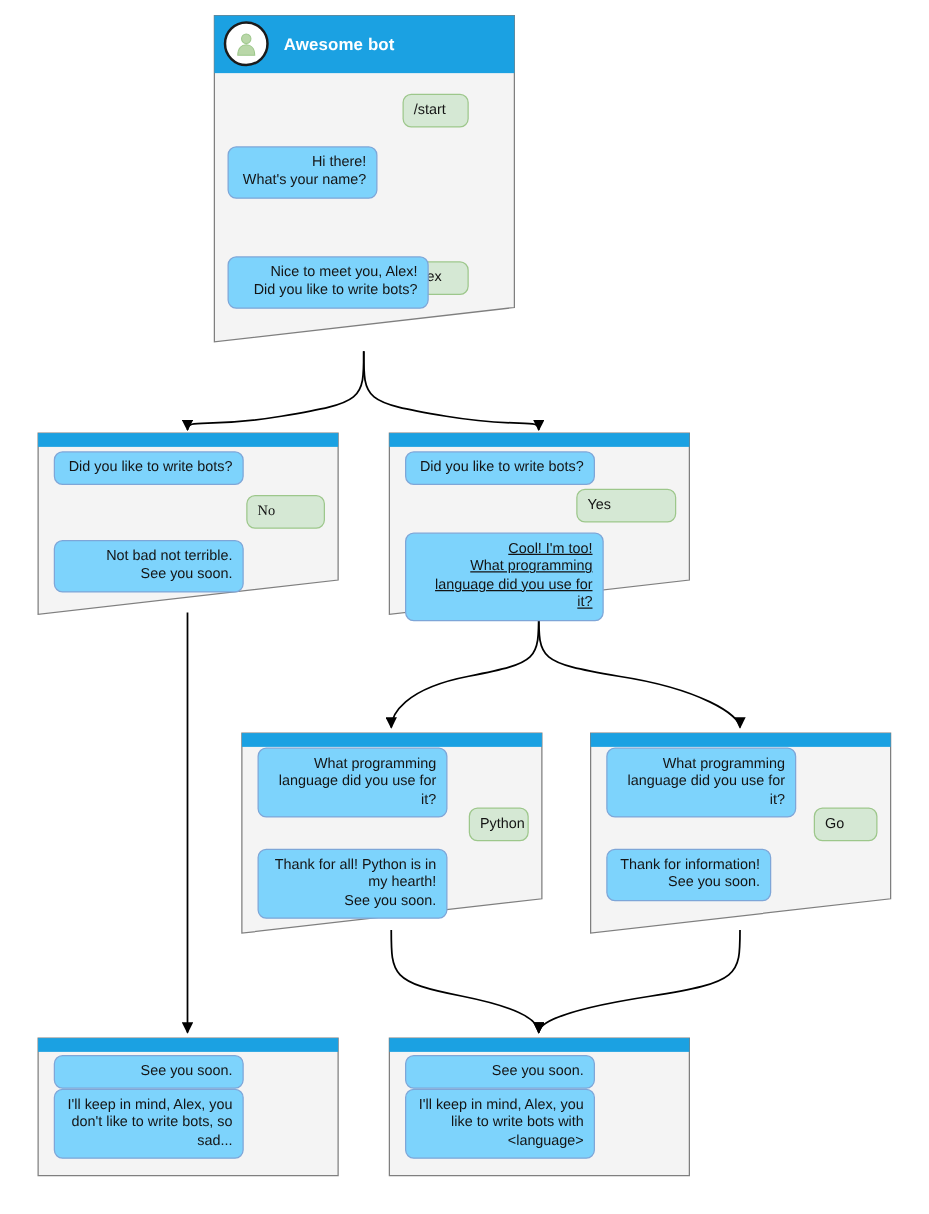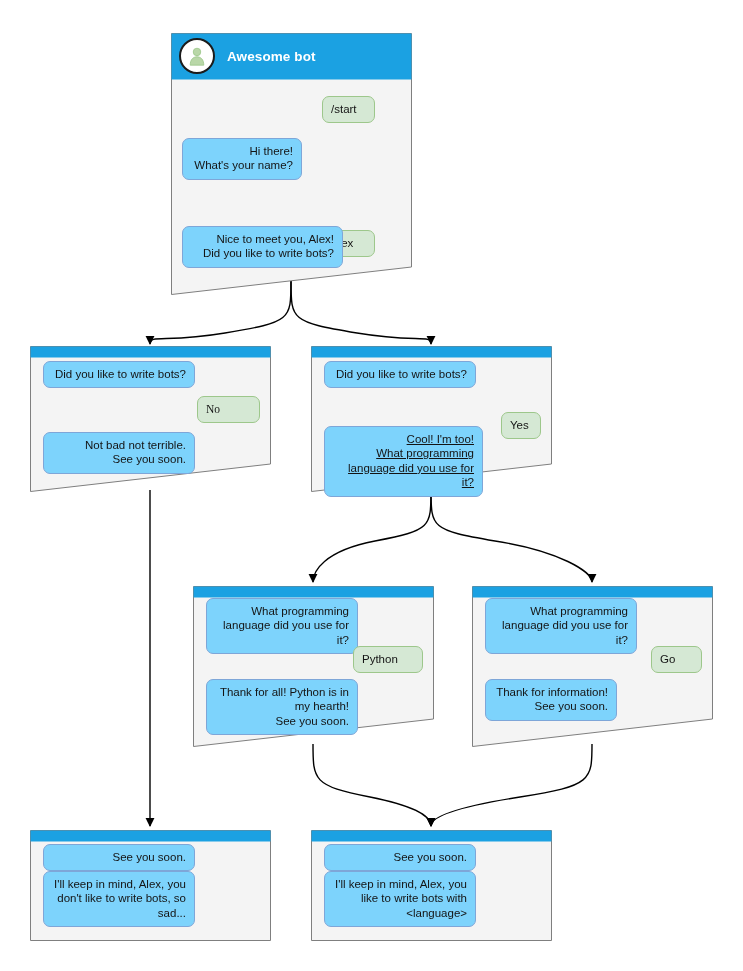--- a/index.html
+++ b/index.html
@@ -124,21 +124,21 @@
 
     <path d="M 431,489 C 431,528 431,530 495,541 C 560,551 592,572 592,582" fill="none" stroke="#000000" stroke-width="1.4" marker-end="url(#arrow)"></path>
 
     <path d="M 150,490 L 150,826" fill="none" stroke="#000000" stroke-width="1.4" marker-end="url(#arrow)"></path>
 
     <path d="M 313,744 C 313,780 313,786 370,797 C 415,806 431,816 431,826" fill="none" stroke="#000000" stroke-width="1.4" marker-end="url(#arrow)"></path>
 
     <path d="M 592,744 C 592,780 592,786 520,797 C 462,806 431,816 431,826" fill="none" stroke="#000000" stroke-width="1.4" marker-end="url(#arrow)"></path>
   </svg>
 
-  <div class="node" style="left:171px; top:33px; width:218px; height:262px;">
+  <div class="node" style="left:171px; top:12px; width:218px; height:262px;">
     <svg class="node-shape" width="241" height="262" viewBox="0 0 241 262">
       <path d="M 0.5,0.5 L 240.5,0.5 L 240.5,234 L 0.5,261.5 Z" fill="#f4f4f4" stroke="#7f7f7f" stroke-width="1"></path>
       <rect x="0.5" y="0.5" width="240" height="46" fill="#1ba1e2" stroke="none"></rect>
     </svg>
     <div class="node-content">
       <div class="chat-header" style="width:241px;">
         <div class="avatar">
           <svg width="22" height="22" viewBox="0 0 24 24" aria-hidden="true">
             <circle cx="12" cy="7.6" r="4.1" fill="#b9d7a8" stroke="#9dc78b" stroke-width="0.9"></circle>
             <path d="M 4.6 22 C 4.6 15.6 8.1 12.9 12 12.9 C 15.9 12.9 19.4 15.6 19.4 22 Z" fill="#b9d7a8" stroke="#9dc78b" stroke-width="0.9"></path>
@@ -173,38 +173,38 @@
   </div>
 
   <div class="node" style="left:311px; top:346px; width:241px; height:146px;">
     <svg class="node-shape" width="241" height="146" viewBox="0 0 241 146">
       <path d="M 0.5,0.5 L 240.5,0.5 L 240.5,118 L 0.5,145.5 Z" fill="#f4f4f4" stroke="#7f7f7f" stroke-width="1"></path>
       <rect x="0.5" y="0.5" width="240" height="11" fill="#1ba1e2" stroke="none"></rect>
     </svg>
     <div class="node-content">
       <div class="msgs">
         <div class="bubble bot" style="left:13px; top:15px; width:152px;">Did you like to write bots?</div>
-        <div class="bubble user" style="right:11px; top:66px; width:40px;">Yes</div>
+        <div class="bubble user" style="right:11px; top:45px; width:80px;">Yes</div>
         <div class="bubble bot" style="left:13px; top:80px; width:159px;text-decoration:underline;">Cool! I'm too!
 What programming
 language did you use for it?</div>
       </div>
     </div>
   </div>
 
   <div class="node" style="left:193px; top:586px; width:241px; height:161px;">
     <svg class="node-shape" width="241" height="161" viewBox="0 0 241 161">
       <path d="M 0.5,0.5 L 240.5,0.5 L 240.5,133 L 0.5,160.5 Z" fill="#f4f4f4" stroke="#7f7f7f" stroke-width="1"></path>
       <rect x="0.5" y="0.5" width="240" height="11" fill="#1ba1e2" stroke="none"></rect>
     </svg>
     <div class="node-content">
       <div class="msgs">
         <div class="bubble bot" style="left:13px; top:12px; width:152px;">What programming
 language did you use for it?</div>
-        <div class="bubble user" style="right:11px; top:60px; width:70px;">Python</div>
+        <div class="bubble user" style="right:11px; top:60px; width:48px;">Python</div>
         <div class="bubble bot" style="left:13px; top:93px; width:152px;">Thank for all! Python is in
 my hearth!
 See you soon.</div>
       </div>
     </div>
   </div>
 
   <div class="node" style="left:472px; top:586px; width:241px; height:161px;">
     <svg class="node-shape" width="241" height="161" viewBox="0 0 241 161">
       <path d="M 0.5,0.5 L 240.5,0.5 L 240.5,133 L 0.5,160.5 Z" fill="#f4f4f4" stroke="#7f7f7f" stroke-width="1"></path>

